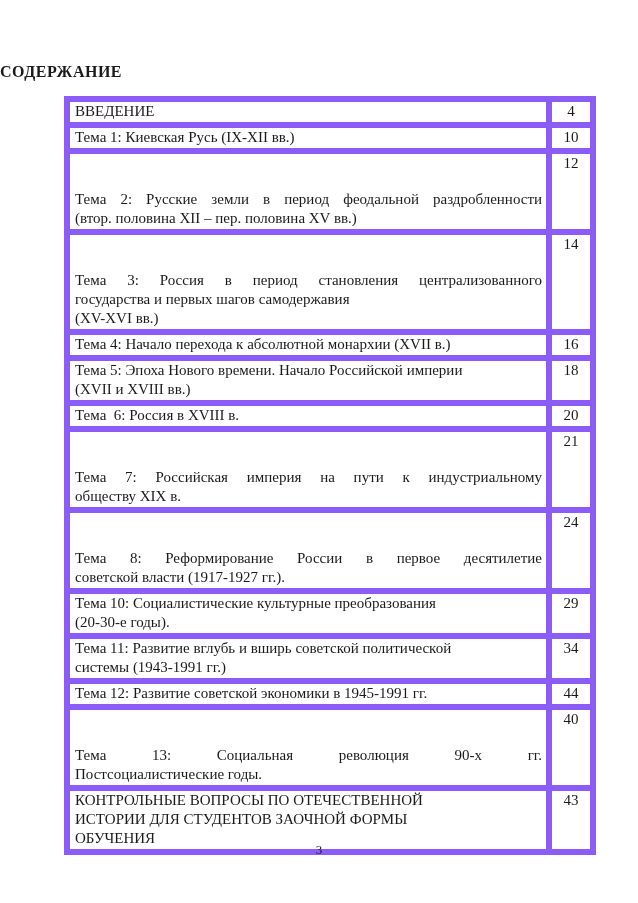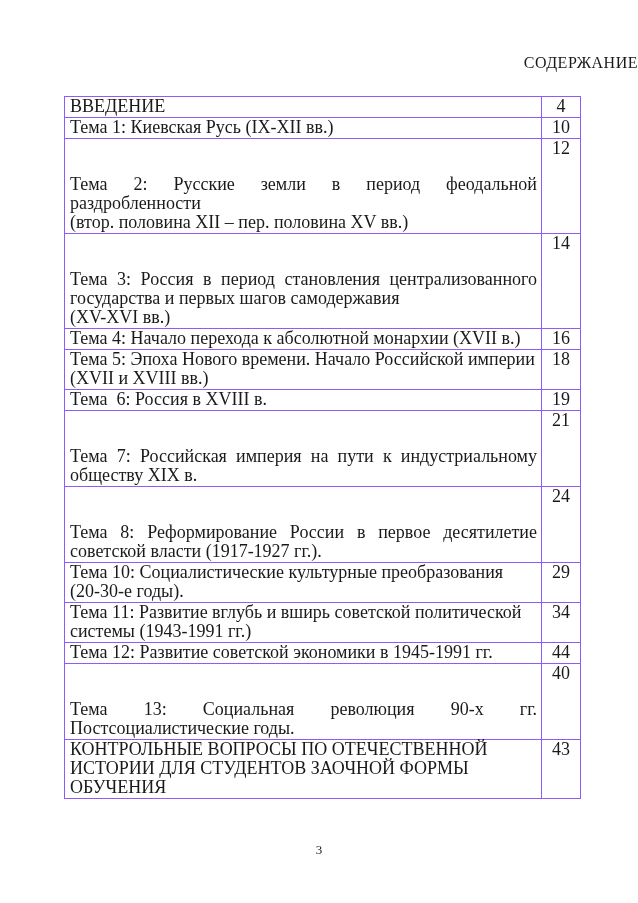--- a/index.html
+++ b/index.html
@@ -7,41 +7,41 @@
     position: relative;
     width: 638px;
     height: 903px;
     background: #ffffff;
     color: #1a1a1a;
     font-family: "Liberation Serif", "DejaVu Serif", serif;
     overflow: hidden;
   }
   .doc-title {
     position: absolute;
-    top: 54px;
+    top: 63px;
     left: 0;
     width: 100%;
-    text-align: right;
+    text-align: left;
     font-size: 16px;
     line-height: 18px;
-    font-weight: normal;
+    font-weight: bold;
     letter-spacing: 0.5px;
   }
   table.toc {
     position: absolute;
     top: 96px;
     left: 64px;
     width: 511px;
     border-collapse: collapse;
     table-layout: fixed;
   }
   table.toc td {
-    border: 1px solid #8b5cf6;
+    border: 6px solid #8b5cf6;
     vertical-align: top;
-    font-size: 18px;
+    font-size: 15px;
     line-height: 19px;
   }
   td.cell-title {
     width: 467px;
     padding: 0 4px 1px 5px;
   }
   td.cell-page {
     width: 34px;
     text-align: center;
     padding: 0 2px 1px 2px;
@@ -107,21 +107,21 @@
           <td class="cell-title">
             <div class="line">Тема 5: Эпоха Нового времени. Начало Российской империи</div>
             <div class="line">(XVII и XVIII вв.)</div>
           </td>
           <td class="cell-page">18</td>
         </tr>
         <tr>
           <td class="cell-title">
             <div class="line">Тема&nbsp; 6: Россия в XVIII в.</div>
           </td>
-          <td class="cell-page">19</td>
+          <td class="cell-page">20</td>
         </tr>
         <tr>
           <td class="cell-title">
             <div class="line just">Тема 7: Российская империя на пути к индустриальному</div>
             <div class="line">обществу XIX в.</div>
           </td>
           <td class="cell-page">21</td>
         </tr>
         <tr>
           <td class="cell-title">

